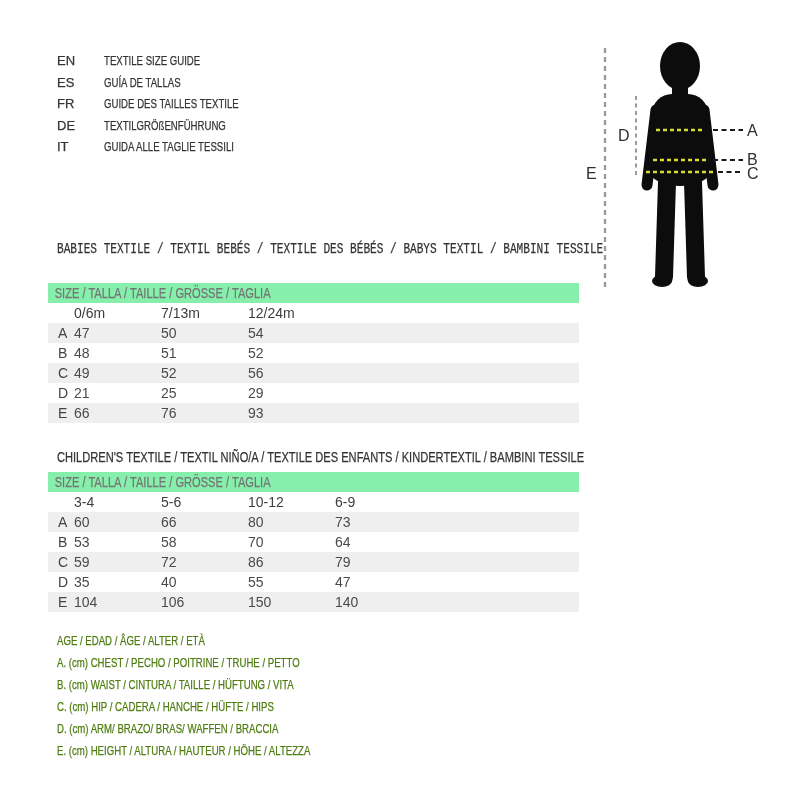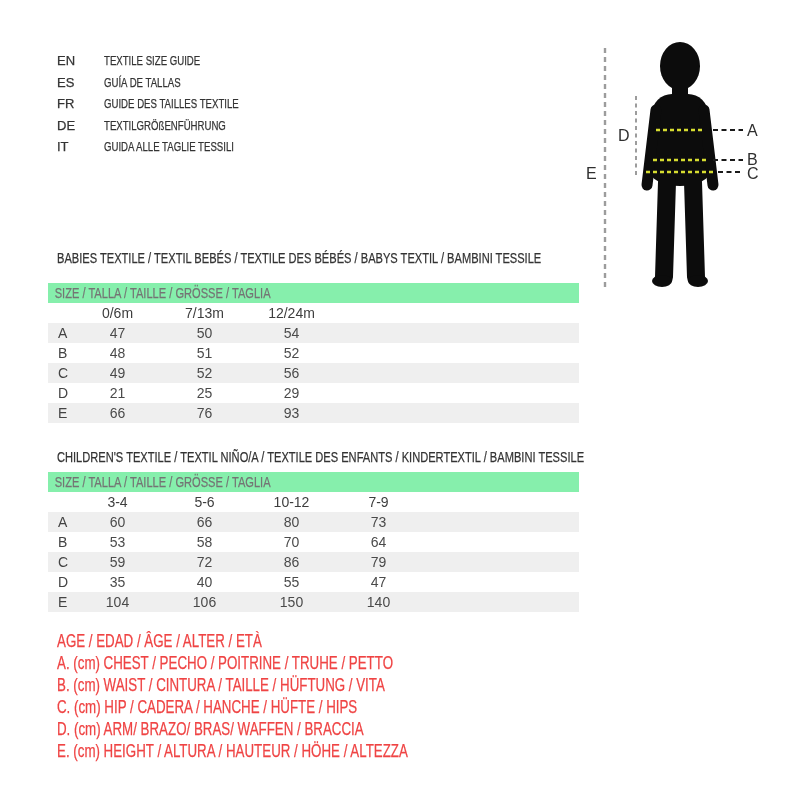--- a/index.html
+++ b/index.html
@@ -10,36 +10,36 @@
   .cond{
     display:inline-block;transform:scaleX(0.74);transform-origin:0 50%;
     white-space:nowrap;-webkit-text-stroke:0.25px currentColor;
   }
   
   .lang-block{position:absolute;left:57px;top:50px;}
   .lang-row{height:21.6px;line-height:21.6px;font-size:13px;color:#343434;}
   .lang-code{display:inline-block;width:47px;vertical-align:top;-webkit-text-stroke:0.25px currentColor;}
   
   .section-title{position:absolute;left:57px;font-size:15px;color:#333;height:16px;line-height:16px;}
-  .title-babies{top:250px;}
+  .title-babies{top:242px;font-family:Liberation Mono, monospace;}
   .title-children{top:449px;}
   
   .size-table{position:absolute;left:48px;width:531px;}
   .table-babies{top:283px;}
   .table-children{top:472px;}
   .size-bar{height:20px;line-height:20px;background:#86efac;}
   .size-bar .cond{padding-left:9px;font-size:15px;color:#747474;}
   .grid-row{display:grid;grid-template-columns:26px 87px 87px 87px 87px auto;height:20px;line-height:20px;font-size:14px;color:#4a4a4a;}
-  .grid-row .cell{text-align:center;}
+  .grid-row .cell{text-align:left;}
   .grid-row .label-cell{text-align:left;padding-left:10px;color:#434343;}
   .subhead{color:#3d3d3d;}
   .stripe{background:#efefef;}
   
   .legend{position:absolute;left:57px;top:630px;}
-  .legend-line{height:22px;line-height:22px;font-size:18px;color:#ef4444;}
+  .legend-line{height:22px;line-height:22px;font-size:13px;color:#4d7c0f;}
   
   .figure-wrap{position:absolute;left:580px;top:30px;width:210px;height:270px;}
   .figure-wrap svg{display:block;}
   svg text{font-family:"Liberation Sans", sans-serif;font-size:16px;fill:#2f2f2f;}
 </style>
 </head>
 <body>
 
 <div class="canvas">
 
@@ -136,21 +136,21 @@
   </div>
 
   <div class="section-title title-children"><span class="cond">CHILDREN'S TEXTILE / TEXTIL NIÑO/A / TEXTILE DES ENFANTS / KINDERTEXTIL / BAMBINI TESSILE</span></div>
   <div class="size-table table-children">
     <div class="size-bar"><span class="cond">SIZE / TALLA / TAILLE / GRÖSSE / TAGLIA</span></div>
     <div class="grid-row subhead">
       <span class="cell label-cell"></span>
       <span class="cell">3-4</span>
       <span class="cell">5-6</span>
       <span class="cell">10-12</span>
-      <span class="cell">7-9</span>
+      <span class="cell">6-9</span>
     </div>
     <div class="grid-row stripe">
       <span class="cell label-cell">A</span>
       <span class="cell">60</span>
       <span class="cell">66</span>
       <span class="cell">80</span>
       <span class="cell">73</span>
     </div>
     <div class="grid-row">
       <span class="cell label-cell">B</span>

